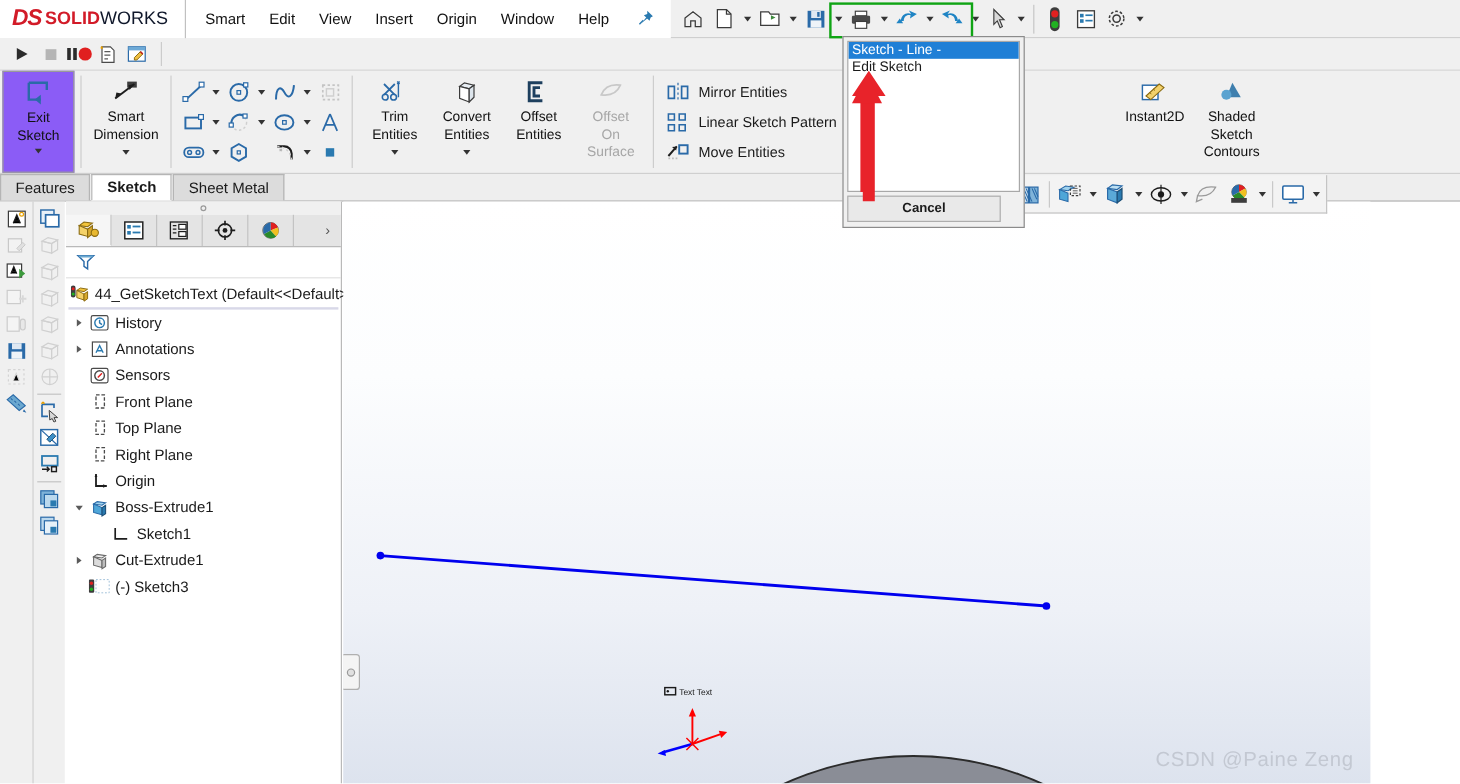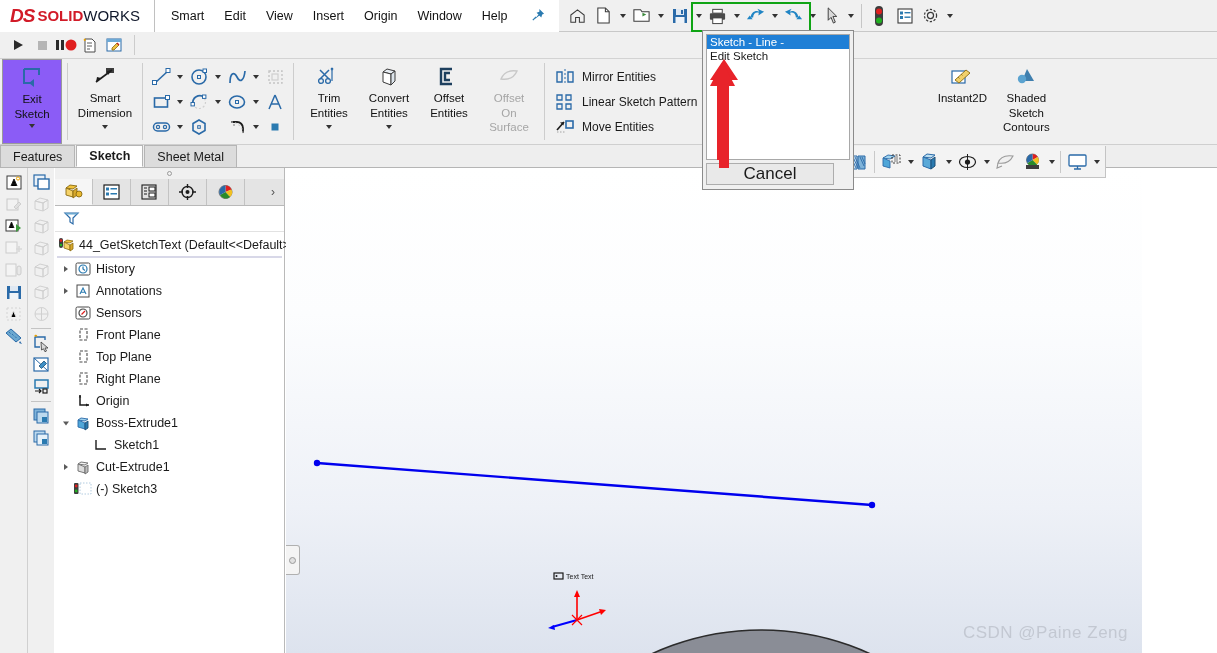--- a/index.html
+++ b/index.html
@@ -167,21 +167,21 @@
     display: flex; flex-direction: column;
   }
   .undo-list {
     flex: 1; margin: 3px; background: #ffffff; border: 1px solid #a8a8a8;
     position: relative; overflow: hidden;
   }
   .undo-item { height: 14px; font-size: 11.5px; padding: 0 3px; line-height: 14px; cursor: default; white-space: nowrap; }
   .undo-item.sel { background: #1f7fd6; color: #ffffff; }
   .undo-cancel {
     height: 22px; margin: 0 19px 4px 3px; background: #e9e9e9; border: 1px solid #adadad;
-    display: flex; align-items: center; justify-content: center; font-size: 17px; cursor: default;
+    display: flex; align-items: center; justify-content: center; font-size: 11px; cursor: default; font-weight: bold;
   }
 
   
   .red-arrow { position: absolute; z-index: 70; pointer-events: none; }
 
   svg { display: block; }
 </style>
 </head>
 <body>
 

